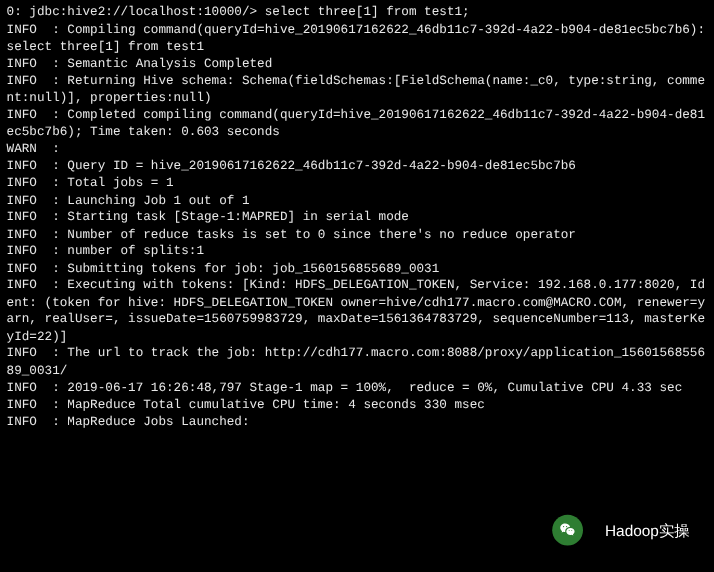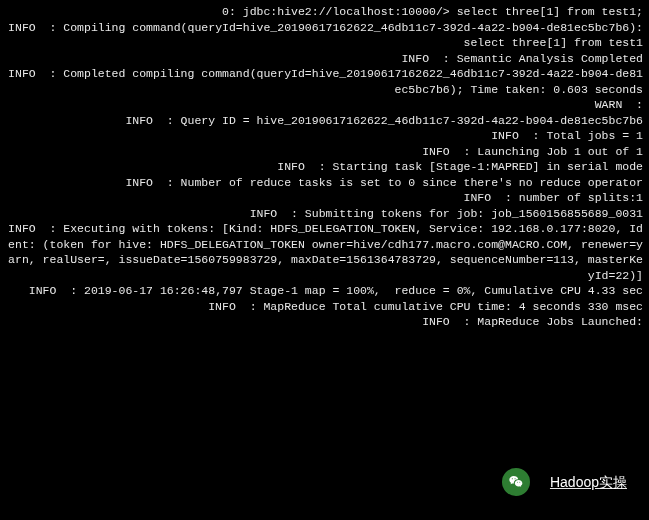--- a/index.html
+++ b/index.html
@@ -8,32 +8,31 @@
     color: #e8e8e8;
     font-family: "Consolas", "Courier New", monospace;
     font-size: 11.5px;
     line-height: 1.35;
     width: 649px;
     height: 520px;
     overflow: hidden;
     padding: 4px 6px;
     position: relative;
   }
-  .line { white-space: pre-wrap; word-break: break-all; text-align: right; }
+  .line { white-space: pre-wrap; word-break: break-all; }
   .watermark {
     position: absolute;
     right: 18px;
     bottom: 22px;
     display: flex;
     align-items: center;
     gap: 20px;
     background: rgba(0,0,0,0.35);
     padding: 2px 4px;
     border-radius: 4px;
-    text-decoration: underline;
   }
   .watermark .circle {
     width: 28px; height: 28px;
     border-radius: 50%;
     background: #2e7d32;
     display: flex;
     align-items: center;
     justify-content: center;
   }
   .watermark .circle svg { width: 16px; height: 16px; fill: #fff; }
@@ -44,30 +43,32 @@
     font-weight: 500;
   }
 </style>
 </head>
 <body>
 
 <div id="terminal">
     <div class="line">0: jdbc:hive2://localhost:10000/&gt; select three[1] from test1;</div>
     <div class="line">INFO  : Compiling command(queryId=hive_20190617162622_46db11c7-392d-4a22-b904-de81ec5bc7b6): select three[1] from test1</div>
     <div class="line">INFO  : Semantic Analysis Completed</div>
+    <div class="line">INFO  : Returning Hive schema: Schema(fieldSchemas:[FieldSchema(name:_c0, type:string, comment:null)], properties:null)</div>
     <div class="line">INFO  : Completed compiling command(queryId=hive_20190617162622_46db11c7-392d-4a22-b904-de81ec5bc7b6); Time taken: 0.603 seconds</div>
     <div class="line">WARN  :</div>
     <div class="line">INFO  : Query ID = hive_20190617162622_46db11c7-392d-4a22-b904-de81ec5bc7b6</div>
     <div class="line">INFO  : Total jobs = 1</div>
     <div class="line">INFO  : Launching Job 1 out of 1</div>
     <div class="line">INFO  : Starting task [Stage-1:MAPRED] in serial mode</div>
     <div class="line">INFO  : Number of reduce tasks is set to 0 since there's no reduce operator</div>
     <div class="line">INFO  : number of splits:1</div>
     <div class="line">INFO  : Submitting tokens for job: job_1560156855689_0031</div>
     <div class="line">INFO  : Executing with tokens: [Kind: HDFS_DELEGATION_TOKEN, Service: 192.168.0.177:8020, Ident: (token for hive: HDFS_DELEGATION_TOKEN owner=hive/cdh177.macro.com@MACRO.COM, renewer=yarn, realUser=, issueDate=1560759983729, maxDate=1561364783729, sequenceNumber=113, masterKeyId=22)]</div>
+    <div class="line">INFO  : The url to track the job: http://cdh177.macro.com:8088/proxy/application_1560156855689_0031/</div>
     <div class="line">INFO  : 2019-06-17 16:26:48,797 Stage-1 map = 100%,  reduce = 0%, Cumulative CPU 4.33 sec</div>
     <div class="line">INFO  : MapReduce Total cumulative CPU time: 4 seconds 330 msec</div>
     <div class="line">INFO  : MapReduce Jobs Launched:</div>
   </div>
 
 <div class="watermark">
   <span class="circle">
     <svg viewBox="0 0 24 24">
         <path d="M8.5 3C4.9 3 2 5.6 2 8.8c0 1.8 1 3.4 2.5 4.5l-.6 2 2.3-1.2c.7.2 1.5.3 2.3.3h.4c-.1-.4-.2-.9-.2-1.3 0-3 2.9-5.4 6.4-5.4h.3C14.7 4.9 11.9 3 8.5 3zm-2 3.2c.5 0 .9.4.9.9s-.4.9-.9.9-.9-.4-.9-.9.4-.9.9-.9zm4.1 0c.5 0 .9.4.9.9s-.4.9-.9.9-.9-.4-.9-.9.4-.9.9-.9zM15.9 9c-3.2 0-5.7 2.2-5.7 4.8s2.6 4.8 5.7 4.8c.6 0 1.3-.1 1.9-.3l2 1-.5-1.7c1.3-.9 2.2-2.3 2.2-3.9 0-2.6-2.5-4.7-5.6-4.7zm-1.8 2.6c.4 0 .7.3.7.7s-.3.7-.7.7-.7-.3-.7-.7.3-.7.7-.7zm3.6 0c.4 0 .7.3.7.7s-.3.7-.7.7-.7-.3-.7-.7.3-.7.7-.7z"></path>
       </svg>

